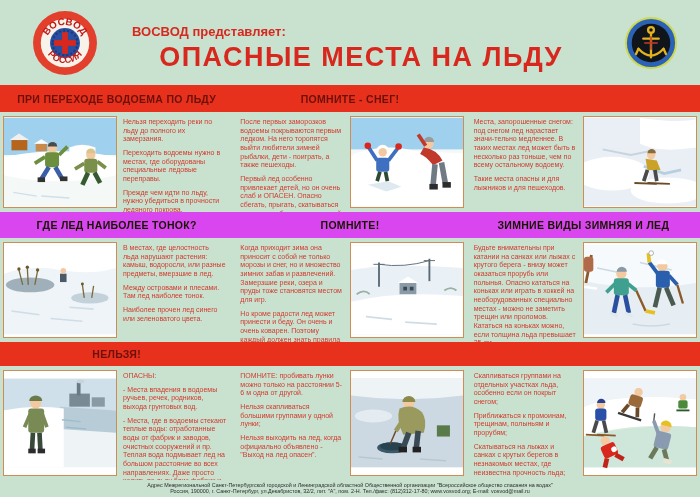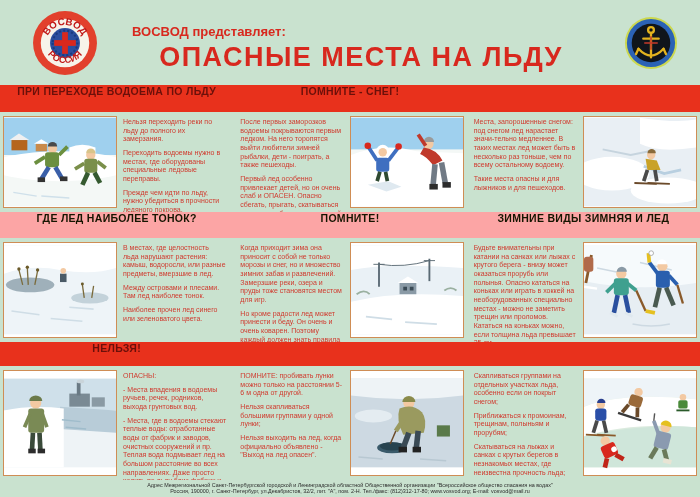--- a/index.html
+++ b/index.html
@@ -8,26 +8,26 @@
     background:#c9e2cf;font-family:"Liberation Sans",sans-serif;
   }
   
   .header{height:85px;display:flex;align-items:center;}
   .logo-left{width:66px;height:66px;margin-left:32px;flex:0 0 auto;}
   .logo-right{width:54px;height:54px;margin-right:22px;flex:0 0 auto;}
   .header-center{flex:1;display:flex;flex-direction:column;justify-content:center;height:100%;padding-top:4px;}
   .presenter{color:#d8281e;font-weight:bold;font-size:13px;padding-left:34px;margin-top:8px;}
   .main-title{color:#d8281e;font-weight:bold;font-size:27px;letter-spacing:1.5px;text-align:center;margin-top:3px;white-space:nowrap;}
   
-  .band{display:flex;}
+  .band{display:flex;align-items:center;}
   .band-cell{width:33.333%;text-align:center;font-weight:bold;font-size:10.5px;letter-spacing:.3px;}
   .band-red{background:#e8311c;height:27px;}
   .band-red .band-cell{color:#6b100a;}
   .band-red.slim{height:24px;}
-  .band-yellow{background:#fca5a5;height:26px;}
+  .band-yellow{background:#d946ef;height:26px;}
   .band-yellow .band-cell{color:#151500;}
   
   .row{display:flex;}
   .row.r1{height:100px;}
   .row.r2{height:104px;}
   .row.r3{height:114px;}
   .panel{width:233.33px;box-sizing:border-box;display:flex;padding:4px 3px;overflow:hidden;}
   .panel.rev{flex-direction:row-reverse;}
   .art{flex:0 0 112px;border:1px solid #cf8d55;background:#fff;overflow:hidden;align-self:stretch;}
   .art svg{width:100%;height:100%;display:block;}

